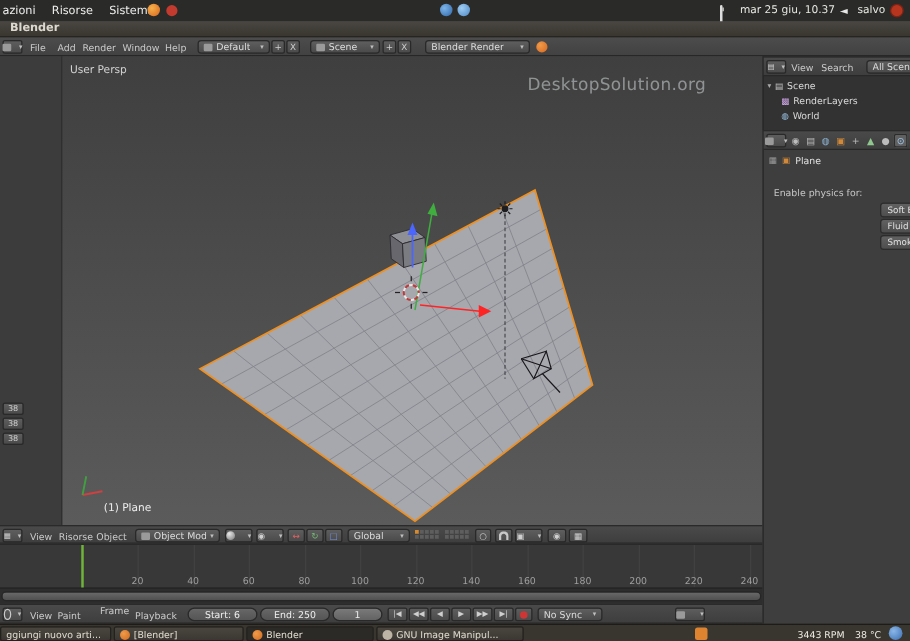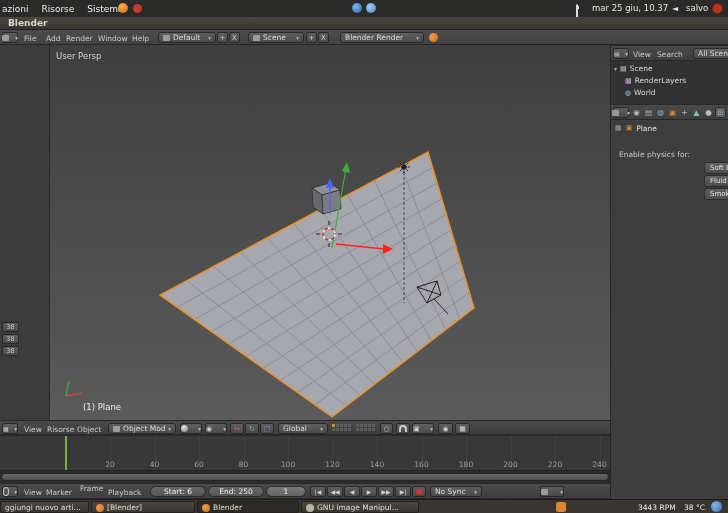--- a/index.html
+++ b/index.html
@@ -205,20 +205,21 @@
         <line x1="367" y1="242" x2="377" y2="258"></line>
         <line x1="384" y1="254" x2="398" y2="269"></line>
       </g>
       <g>
         <line x1="16" y1="351" x2="32" y2="348" stroke="#d04040" stroke-width="1.5"></line>
         <line x1="16" y1="351" x2="19" y2="336" stroke="#40a040" stroke-width="1.5"></line>
       </g>
     </svg>
     <span class="abs" style="left:6px;top:6px;font-size:8.5px;color:#d2d2d2">User Persp</span>
     <span class="abs" style="left:33px;top:357px;font-size:8.5px;color:#ececec">(1) Plane</span>
+    <span class="abs" style="left:372px;top:15px;font-size:13.5px;color:rgba(222,230,230,0.5);letter-spacing:0.3px">DesktopSolution.org</span>
   </div>
 
   <div id="vp-header" class="abs editor-hdr">
     <div class="ibtn abs" style="left:2px;top:2px;width:16px;height:11px">
         <span style="font-size:6px">▦</span>
         <span class="dd-caret">▾</span>
       </div>
     <span class="menu-lbl" style="left:24px;top:4px">View</span>
     <span class="menu-lbl" style="left:47px;top:4px">Risorse</span>
     <span class="menu-lbl" style="left:77px;top:4px">Object</span>
@@ -313,21 +314,21 @@
     </div>
   <div id="tl-scroll" class="abs">
     <div class="pill"></div>
   </div>
   <div id="tl-header" class="abs editor-hdr">
     <div class="ibtn abs" style="left:2px;top:2px;width:16px;height:11px;gap:2px">
         <span class="clock-dot"></span>
         <span class="dd-caret">▾</span>
       </div>
     <span class="menu-lbl" style="left:24px;top:4px">View</span>
-    <span class="menu-lbl" style="left:46px;top:4px">Marker</span>
+    <span class="menu-lbl" style="left:46px;top:4px">Paint</span>
     <span class="menu-lbl" style="left:80px;top:0">Frame</span>
     <span class="menu-lbl" style="left:108px;top:4px">Playback</span>
     <div class="numf" style="left:150px;top:2px;width:56px">Start: 6</div>
     <div class="numf" style="left:208px;top:2px;width:56px">End: 250</div>
     <div class="numf" style="left:266px;top:2px;width:40px;background:linear-gradient(#7a7a7a,#636363)">1</div>
     <div id="playback-group" class="abs" style="left:310px;top:2px;display:flex;gap:1px">
         <div class="ibtn" style="width: 16px; height: 11px; font-size: 6px;">|◀</div>
         <div class="ibtn" style="width: 16px; height: 11px; font-size: 6px;">◀◀</div>
         <div class="ibtn" style="width: 16px; height: 11px; font-size: 6px;">◀</div>
         <div class="ibtn" style="width: 16px; height: 11px; font-size: 6px;">▶</div>

